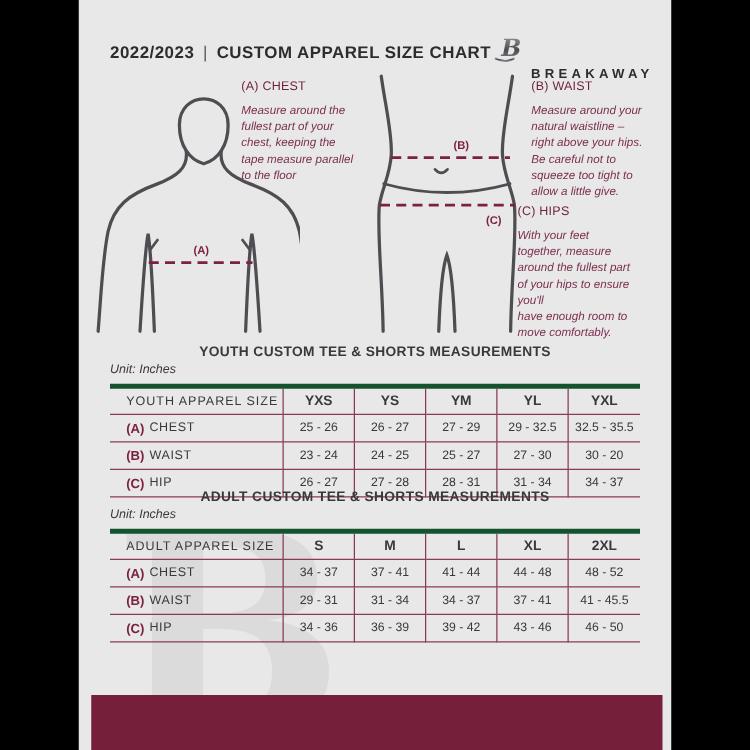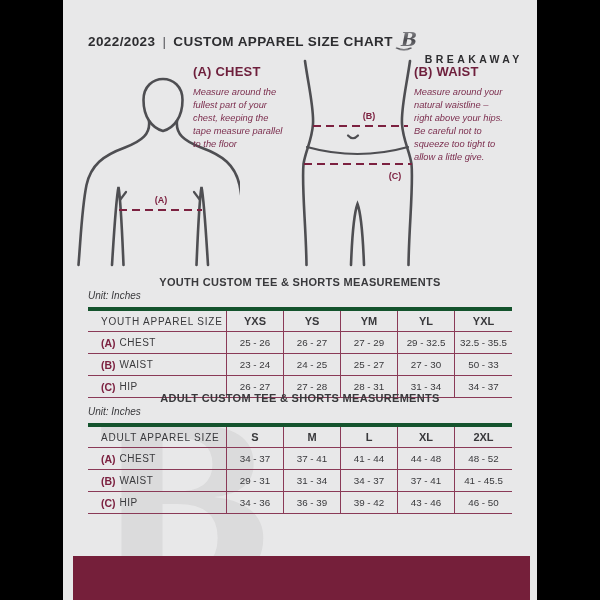--- a/index.html
+++ b/index.html
@@ -23,23 +23,23 @@
   .fig-left { left:12px; }
   .fig-mid { left:227px; }
   .outline { fill:none; stroke:#4e4e52; stroke-width:2.6; stroke-linecap:round; }
   .outline.thin { stroke-width:2.2; }
   .dash { fill:none; stroke:#7c2140; stroke-width:2.2; stroke-dasharray:8 5; }
   .fig-label { font-family:"Liberation Sans", sans-serif; font-size:9px; font-weight:bold;
                fill:#7c2140; text-anchor:middle; }
 
   .instr { position:absolute; width:112px; }
   .instr-chest { left:130px; top:8px; }
-  .instr-waist { left:351px; top:8px; }
+  .instr-waist { left:362px; top:8px; }
   .instr-hips  { left:351px; top:108px; }
-  .instr-h { font-size:13px; font-weight:bold; color:#6e1f3c; letter-spacing:.2px; margin-bottom:7px; }
+  .instr-h { font-size:10px; font-weight:normal; color:#6e1f3c; letter-spacing:.2px; margin-bottom:7px; }
   .instr-p { font-size:9.3px; font-style:italic; color:#7c2f4f; line-height:1.4; white-space:pre-line; }
 
   
   .table-section { position:absolute; left:25px; width:424px; z-index:2; }
   .sec-youth { top:276px; }
   .sec-adult { top:392px; }
   .tbl-title { text-align:center; font-weight:bold; font-size:11px; color:#39393c; letter-spacing:.3px; }
   .tbl-unit  { text-align:left; font-style:italic; font-size:10px; color:#39393c; margin-top:2px; }
   .size-table { margin-top:6px; display:grid; grid-template-columns:139px repeat(5, 57px);
                 border-top:4px solid #14532d; }
@@ -126,20 +126,30 @@
       </div>
       <div class="instr instr-waist">
         <div class="instr-h">(B) WAIST</div>
         <div class="instr-p">Measure around your
 natural waistline –
 right above your hips.
 Be careful not to
 squeeze too tight to
 allow a little give.</div>
       </div>
+      <div class="instr instr-hips">
+        <div class="instr-h">(C) HIPS</div>
+        <div class="instr-p">With your feet
+together, measure
+around the fullest part
+of your hips to ensure
+you'll
+have enough room to
+move comfortably.</div>
+      </div>
     </div>
 
     <div class="table-section sec-youth">
       <div class="tbl-title">YOUTH CUSTOM TEE &amp; SHORTS MEASUREMENTS</div>
       <div class="tbl-unit">Unit: Inches</div>
       <div class="size-table">
         <div class="cell hcell label-cell lbl-header v">YOUTH APPAREL SIZE</div>
         <div class="cell hcell v">YXS</div>
         <div class="cell hcell v">YS</div>
         <div class="cell hcell v">YM</div>
@@ -157,21 +167,21 @@
         <div class="cell">32.5 - 35.5</div>
 
         <div class="cell label-cell v">
           <span class="pfx">(B)</span>
           <span class="rl">WAIST</span>
         </div>
         <div class="cell v">23 - 24</div>
         <div class="cell v">24 - 25</div>
         <div class="cell v">25 - 27</div>
         <div class="cell v">27 - 30</div>
-        <div class="cell">50 - 33</div>
+        <div class="cell">30 - 20</div>
 
         <div class="cell label-cell v">
           <span class="pfx">(C)</span>
           <span class="rl">HIP</span>
         </div>
         <div class="cell v">26 - 27</div>
         <div class="cell v">27 - 28</div>
         <div class="cell v">28 - 31</div>
         <div class="cell v">31 - 34</div>
         <div class="cell">34 - 37</div>

